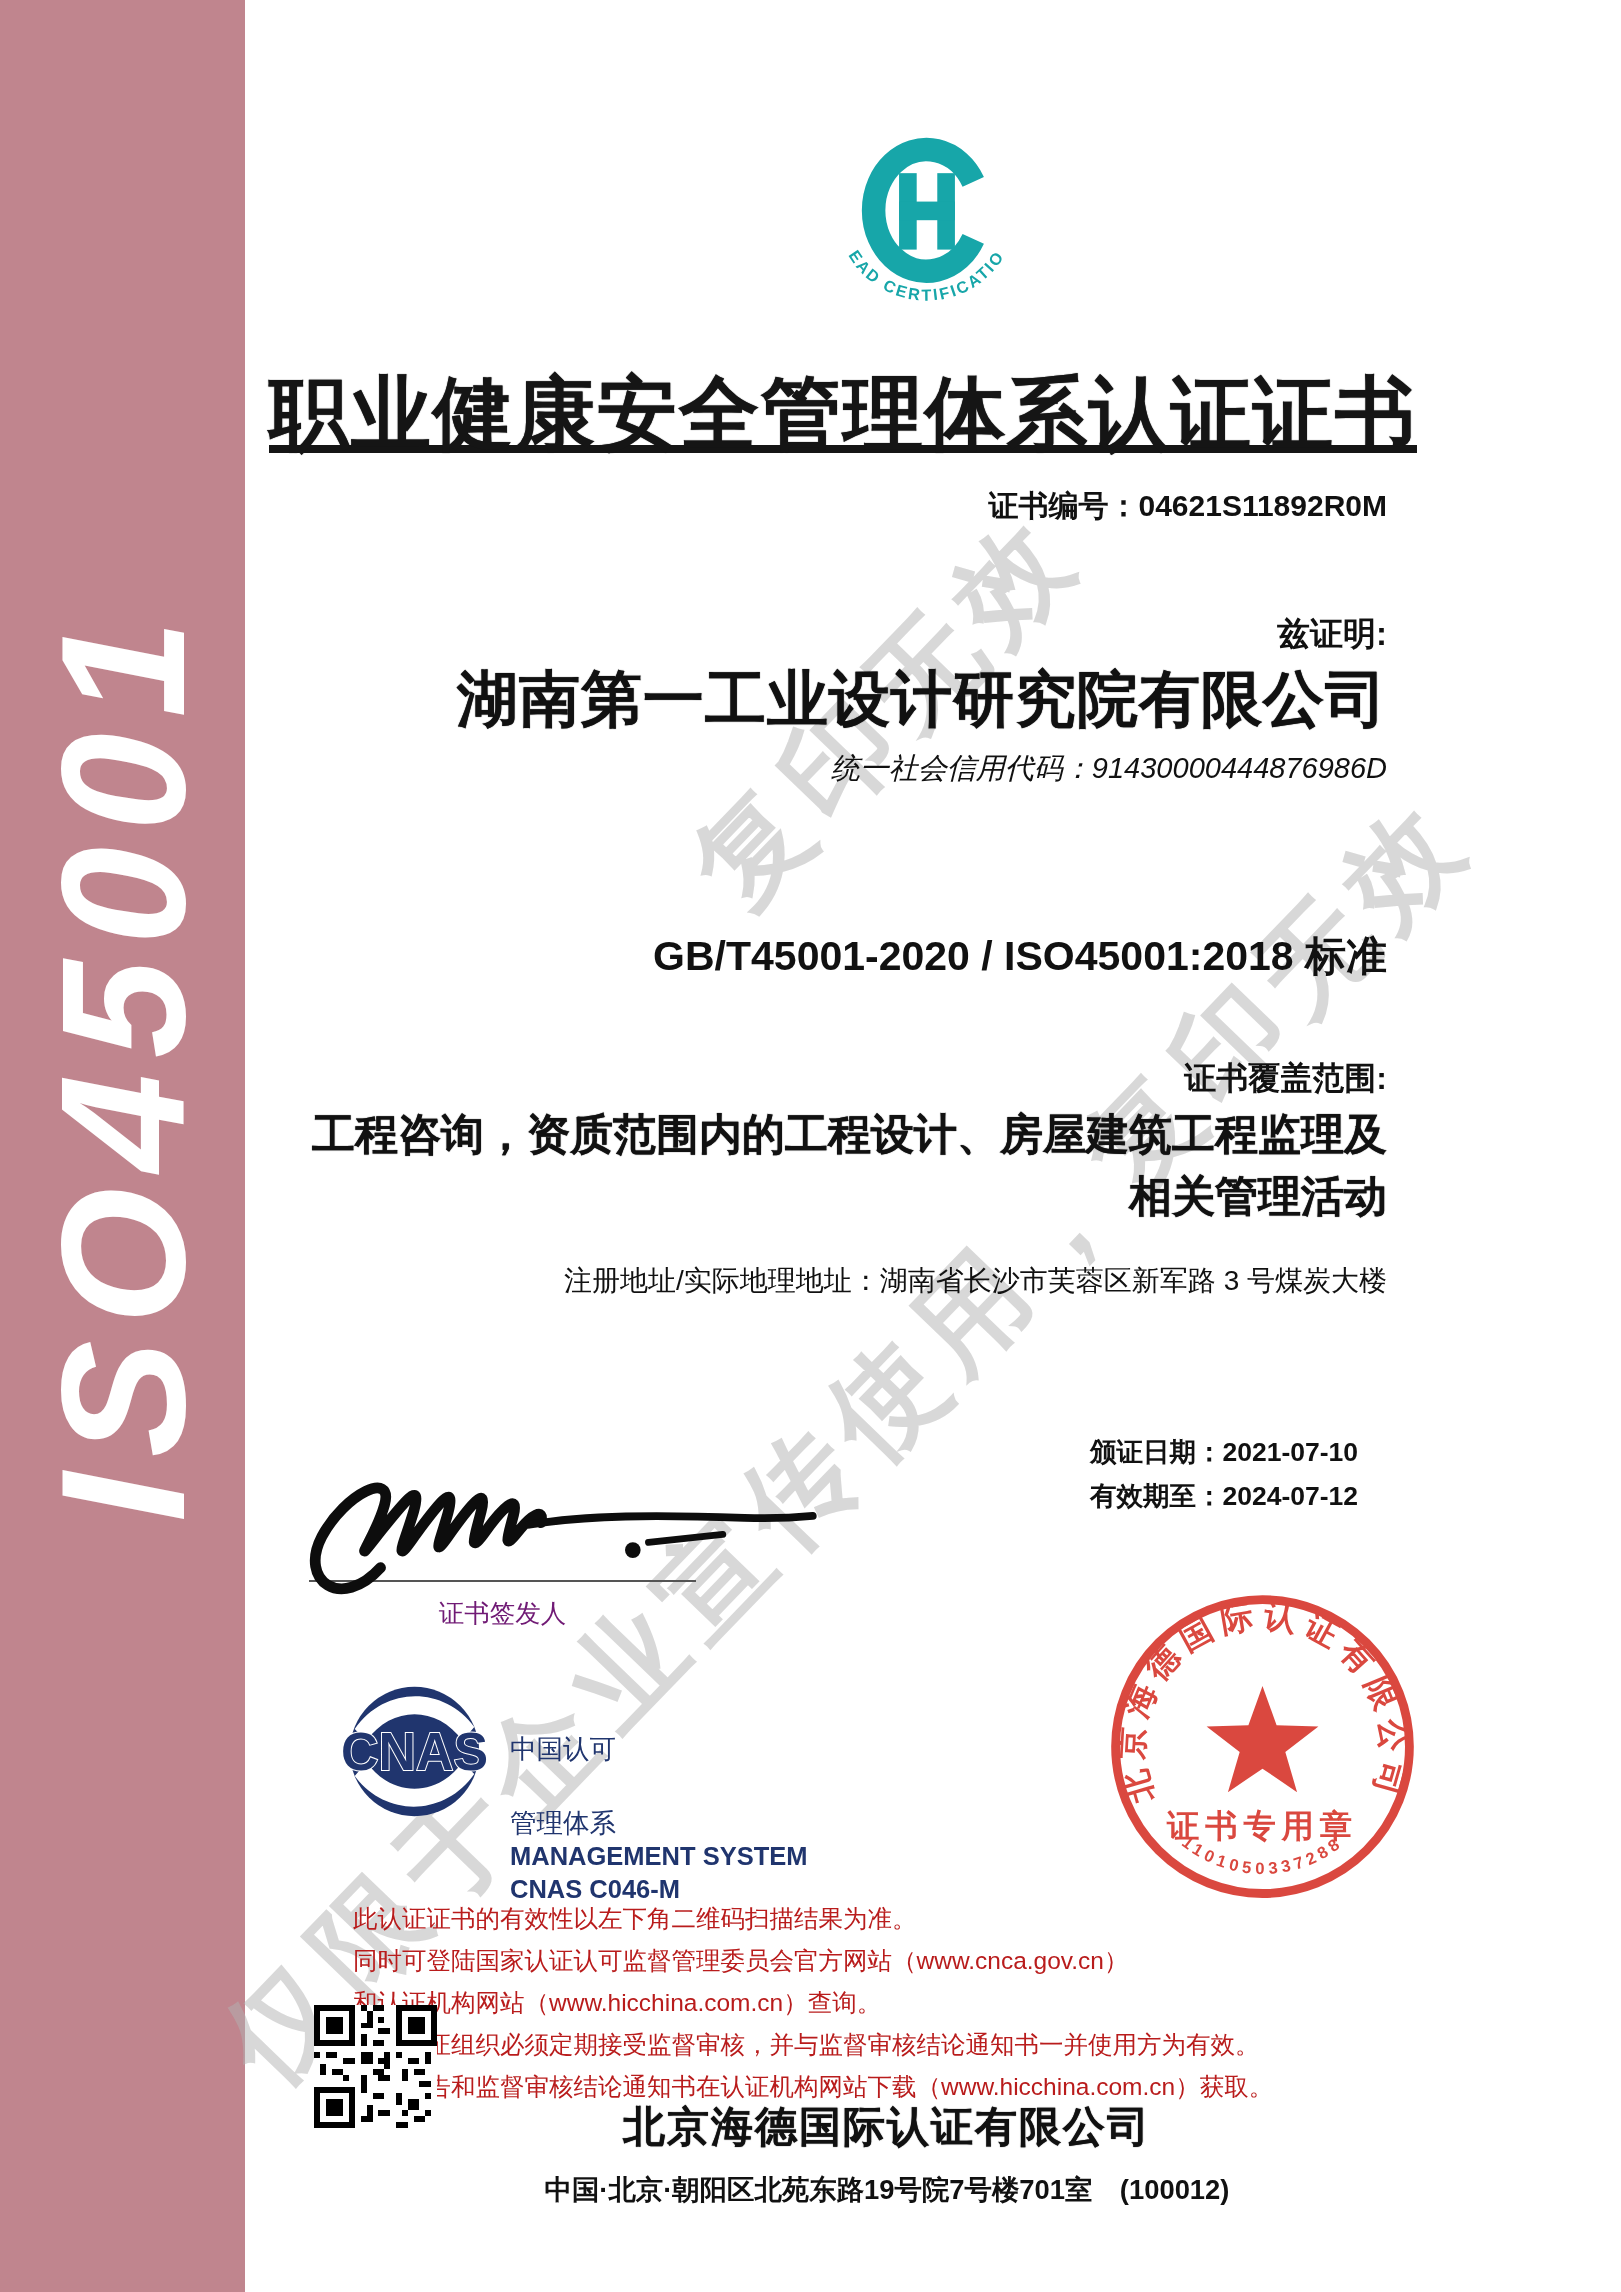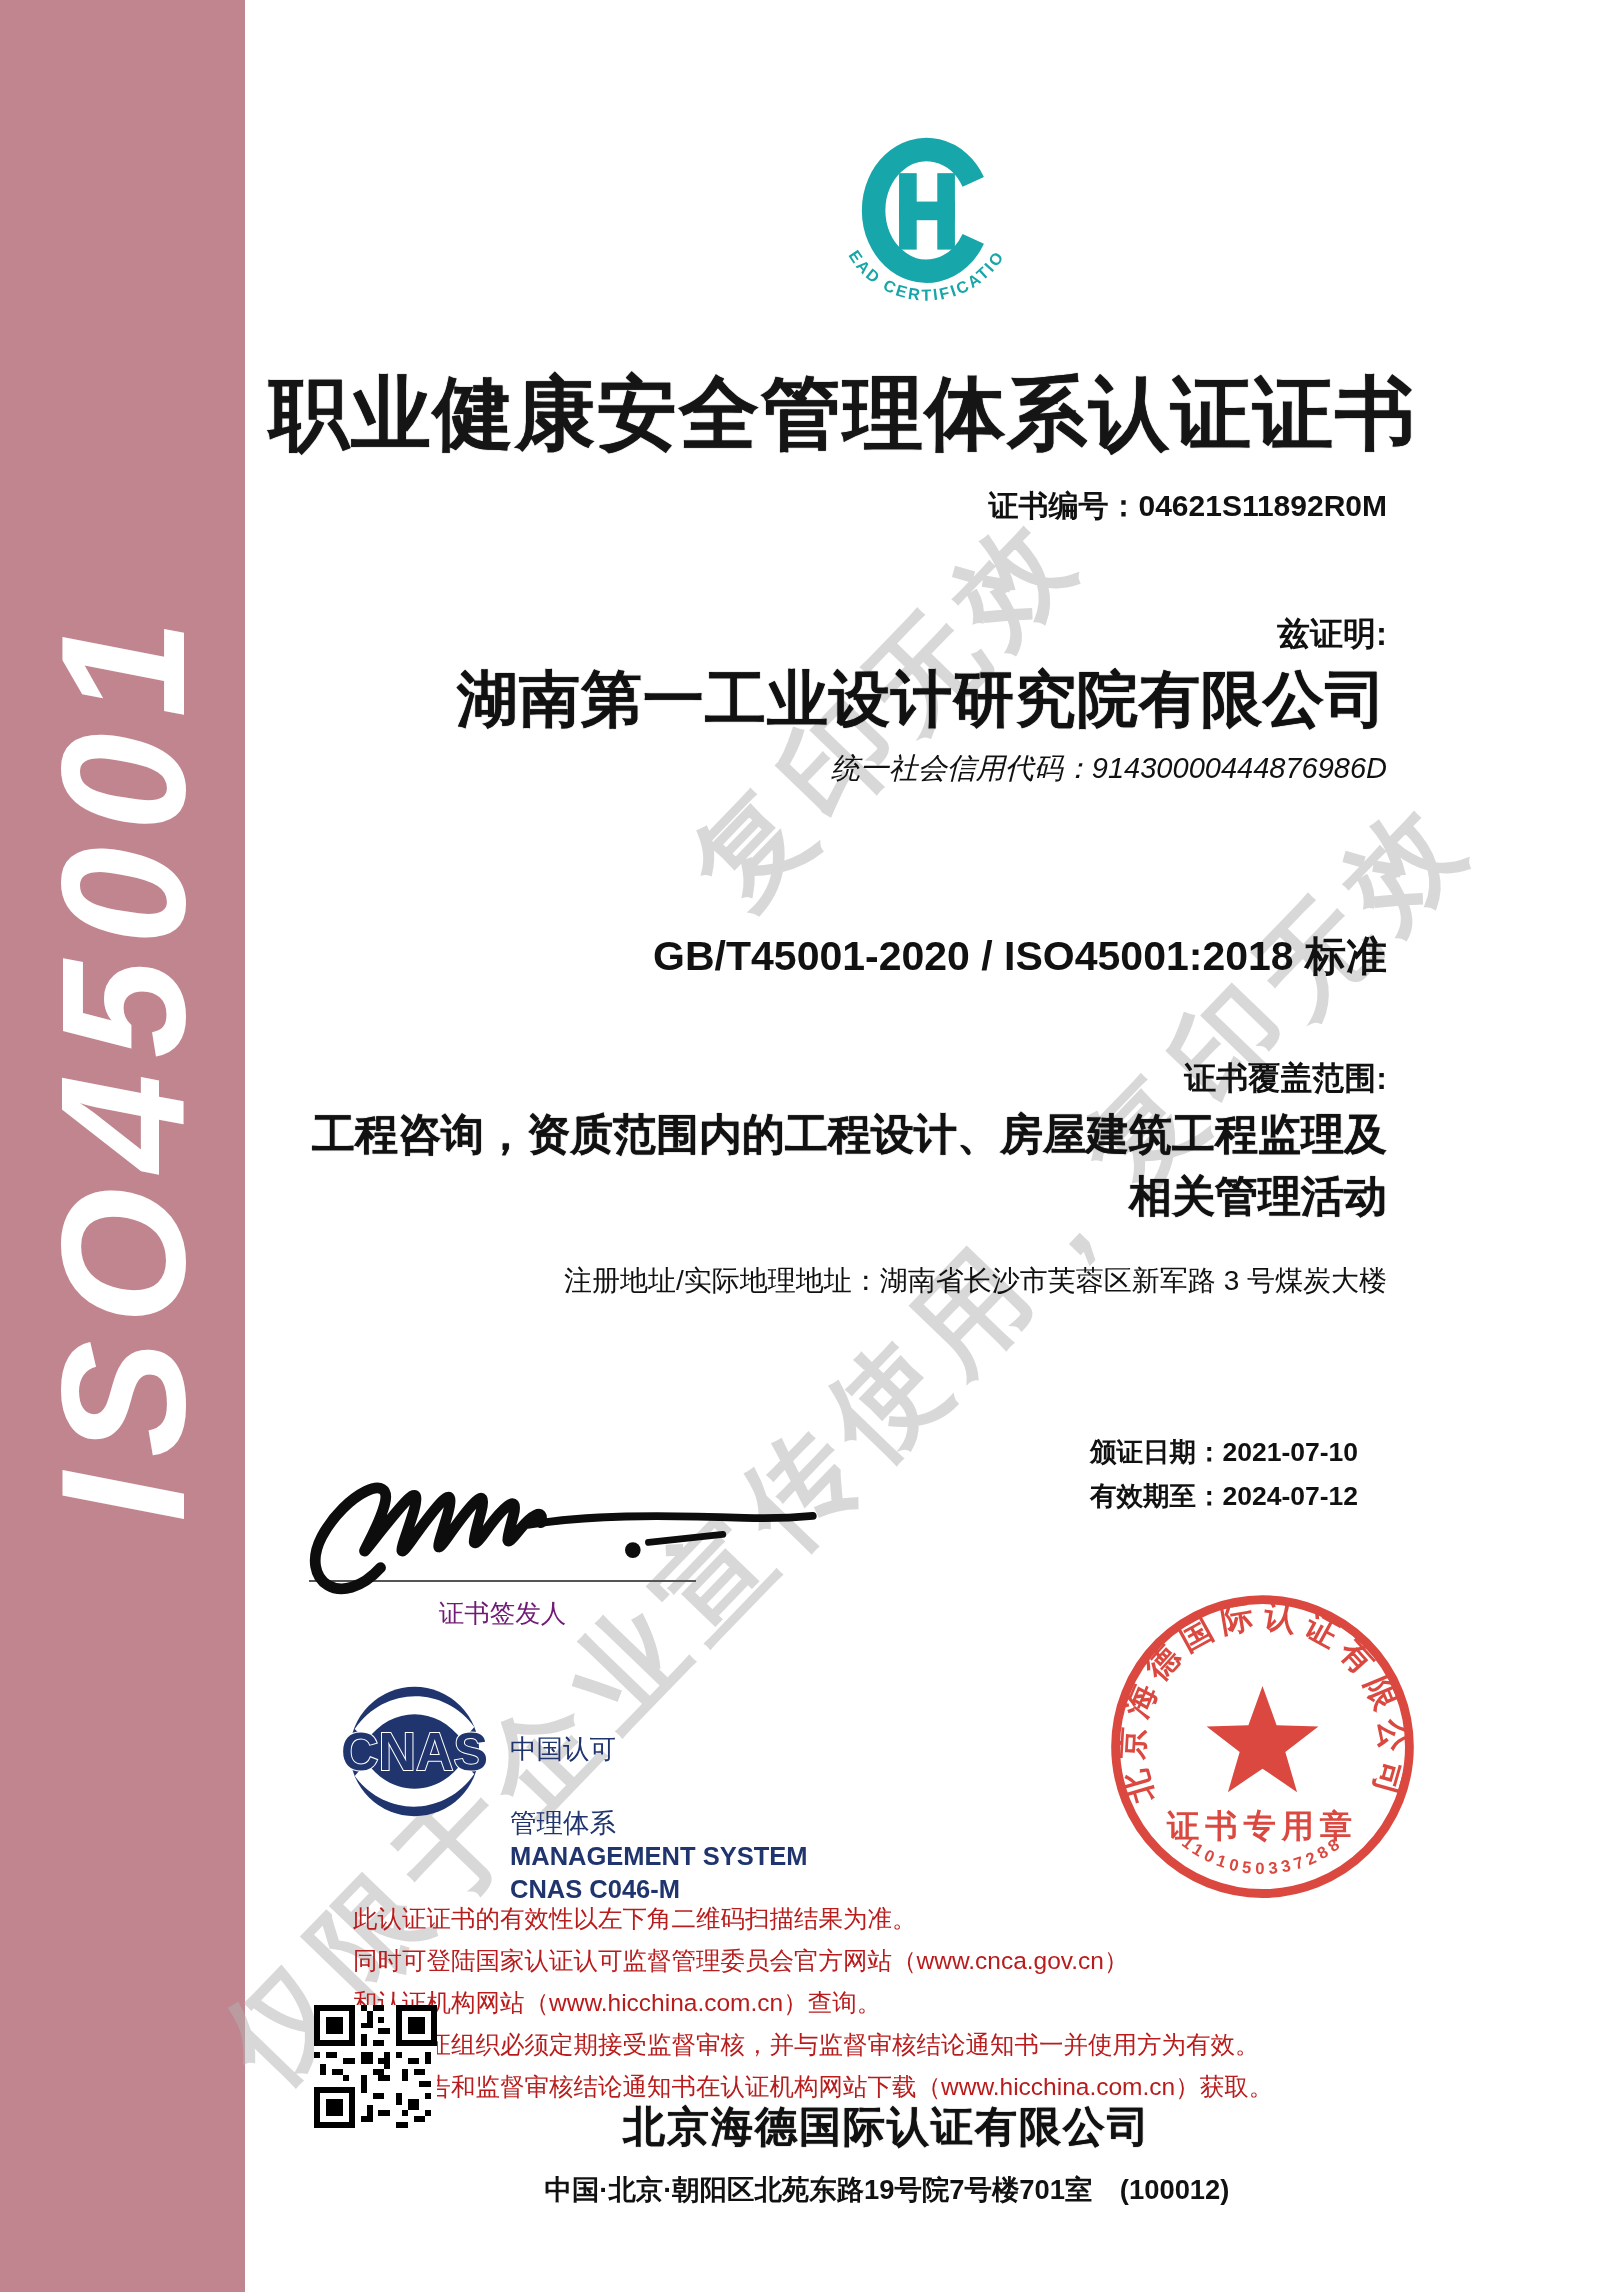--- a/index.html
+++ b/index.html
@@ -15,21 +15,21 @@
       font-size:110px;letter-spacing:13.7px;pointer-events:none;z-index:1;}
   #wm-main{left:848px;top:1441px;transform:translate(-50%,-50%) rotate(-46deg);}
   #wm-frag{left:887px;top:711px;transform:translate(-50%,-50%) rotate(-46deg);}
   
   #head-logo{position:absolute;left:799px;top:132px;z-index:2;}
   
   #body-col{position:absolute;left:245px;top:0;width:1142px;height:2293px;z-index:2;}
   #body-col .row{position:absolute;right:0;text-align:right;white-space:nowrap;}
   .title{position:absolute;left:260px;top:361px;width:1166px;text-align:center;
          font-size:80px;font-weight:900;letter-spacing:2px;color:#151515;z-index:2;
-         text-shadow:0 0 1px #151515;}
+         text-shadow:0 0 1px #151515;text-decoration:underline;}
   .certno{top:486px;font-size:30px;font-weight:bold;}
   .attest{top:612px;font-size:33px;font-weight:bold;}
   .company{top:659px;font-size:61px;font-weight:900;letter-spacing:1px;text-shadow:0 0 1px #111;}
   .credit{top:749px;font-size:29px;font-style:italic;}
   .conform{top:859px;font-size:32px;font-weight:bold;}
   .standard{top:929px;font-size:41px;font-weight:bold;}
   .scopelab{top:1057px;font-size:32px;font-weight:bold;}
   .scope1{top:1106px;font-size:43px;font-weight:bold;text-shadow:0 0 1px #111;}
   .scope2{top:1168px;font-size:43px;font-weight:bold;text-shadow:0 0 1px #111;}
   .regaddr{top:1262px;font-size:28px;}

